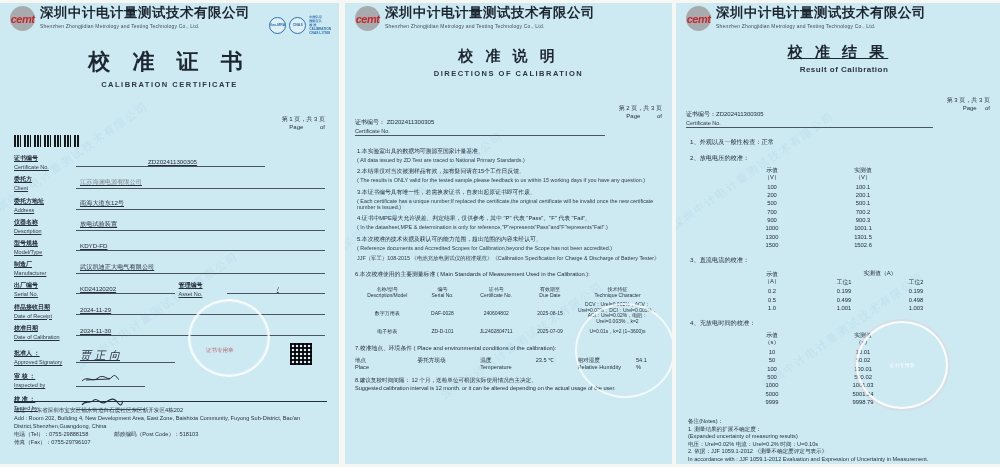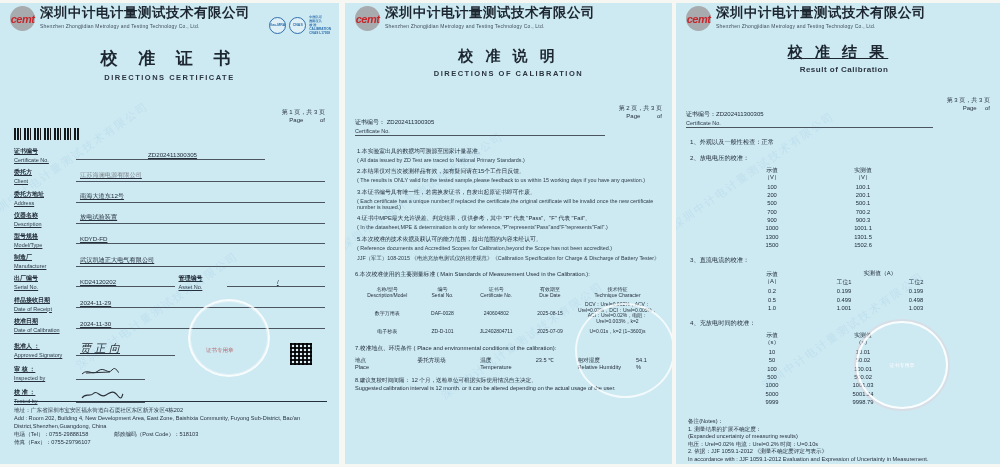--- a/index.html
+++ b/index.html
@@ -15,21 +15,21 @@
   .logo { width:25px; height:25px; border-radius:50%; background:#a7abae; display:flex; align-items:center; justify-content:center; flex:0 0 auto; margin-top:2px; }
   .logo span { color:#c6262b; font-weight:bold; font-size:11px; font-style:italic; letter-spacing:-0.5px; }
   .cnames { margin-left:5px; }
   .cn-cn { font-size:13.5px; font-weight:bold; color:#1c2630; letter-spacing:.5px; white-space:nowrap; }
   .cn-en { font-size:5px; color:#41505e; margin-top:1px; letter-spacing:.2px; white-space:nowrap; }
   .badges { position:absolute; right:8px; top:12px; display:flex; align-items:center; gap:3px; }
   .bdg { width:17px; height:17px; border-radius:50%; border:1px solid #2e6fad; color:#2e6fad; display:flex; align-items:center; justify-content:center; font-size:3.5px; font-weight:bold; background:rgba(255,255,255,.35); }
   .bdg-txt { font-size:3.2px; line-height:4px; color:#2e6fad; font-weight:bold; white-space:pre-line; }
   
   .title { text-align:center; margin-top:16px; }
-  .t-cn { font-size:17px; font-weight:bold; letter-spacing:8px; color:#1d2731; }
+  .t-cn { font-size:22px; font-weight:bold; letter-spacing:8px; color:#1d2731; }
   .t-en { font-size:7.5px; letter-spacing:1.5px; margin-top:3px; color:#2a3540; font-weight:bold; }
   .pageinfo { text-align:right; font-size:6px; line-height:8px; color:#26313d; white-space:pre; }
   
   .barcode-row { display:flex; justify-content:space-between; align-items:flex-end; padding:0 14px 0 14px; margin-top:10px; }
   .barcode { width:66px; height:12px; background:repeating-linear-gradient(90deg,#15181b 0 2px,transparent 2px 3px,#15181b 3px 5px,transparent 5px 6px,#15181b 6px 7px,transparent 7px 10px); }
   .frows { padding:2px 14px 0 14px; }
   .frow { display:flex; align-items:center; margin-top:5.2px;text-decoration:underline; }
   .lbl { width:62px; flex:0 0 auto; }
   .lbl .l1 { font-size:6px; font-weight:bold; color:#222d38; }
   .lbl .l2 { font-size:5.5px; color:#2c3a48; margin-top:1px; }
@@ -93,21 +93,21 @@
       <div class="bdg">CNAS</div>
       <div class="bdg-txt">中国认可
 国际互认
 校 准
 CALIBRATION
 CNAS L17958</div>
     </div>
   </div>
   <div class="title">
     <div class="t-cn">校  准  证  书</div>
-    <div class="t-en">DIRECTIONS    CERTIFICATE</div>
+    <div class="t-en">CALIBRATION    CERTIFICATE</div>
   </div>
   <div class="barcode-row">
     <div class="barcode"></div>
     <div class="pageinfo">
       <div>第 1 页，共 3 页</div><div>Page          of</div>
     </div>
   </div>
   <div class="frows">
     <div class="frow">
       <div class="lbl">

